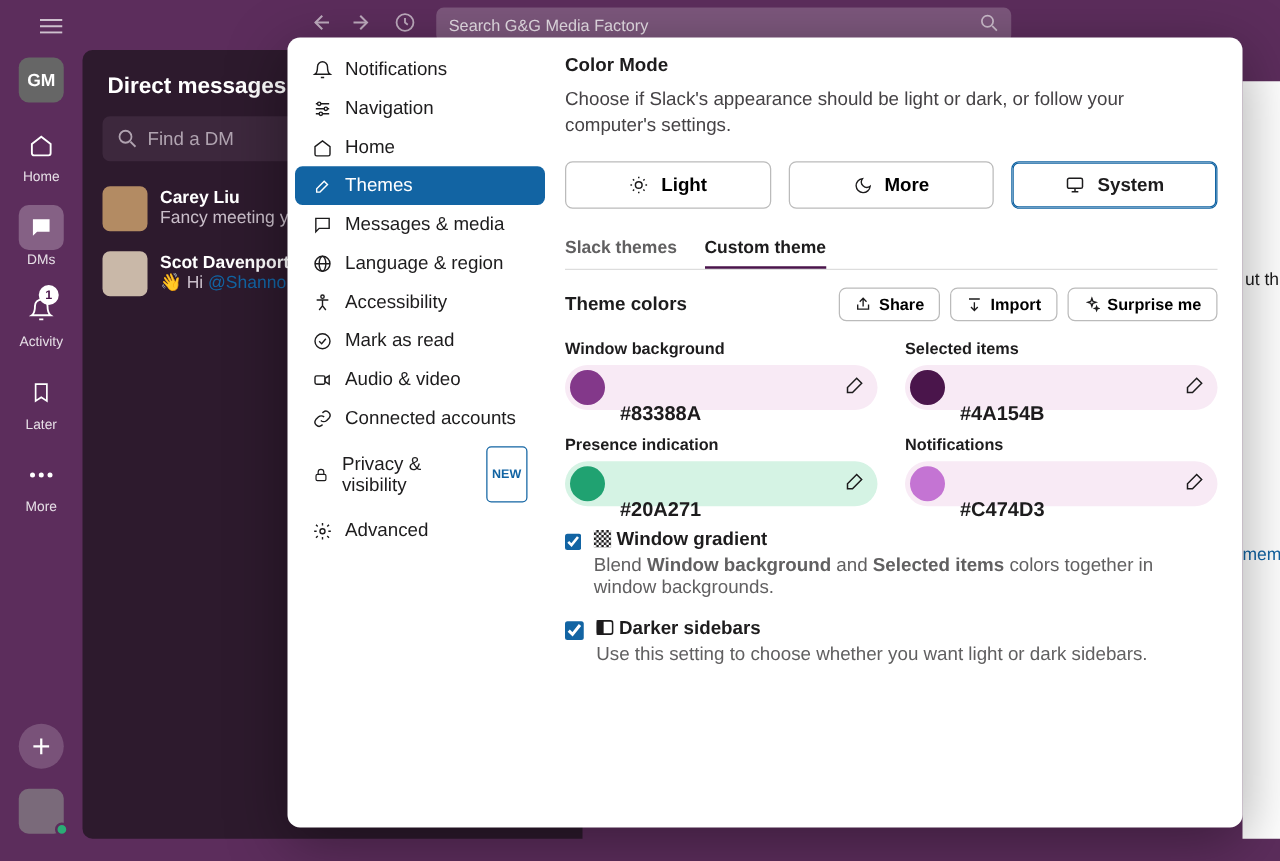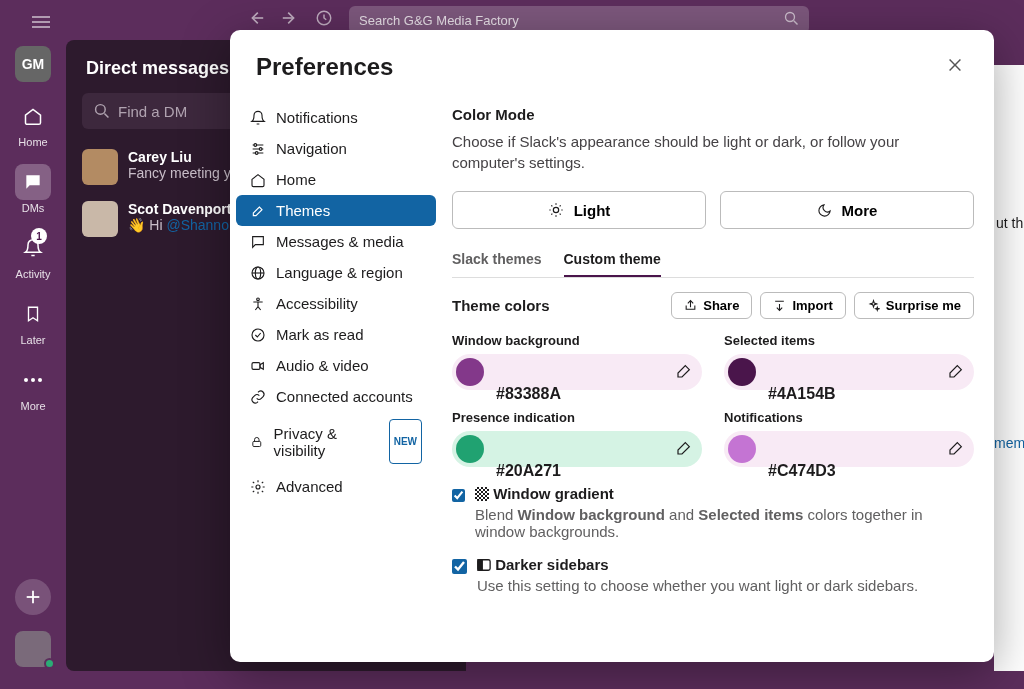--- a/index.html
+++ b/index.html
@@ -308,29 +308,20 @@
     </div>
   </div>
 </div>
 
 <div class="right-peek">
   <div class="ln">ut th</div>
   <div class="ln2">mem</div>
 </div>
 
 <div class="modal">
-  <div class="modal-head">
-    <div class="modal-title">Preferences</div>
-    <div class="modal-close">
-      <svg width="18" height="18" viewBox="0 0 20 20" stroke="#555" stroke-width="1.6">
-          <line x1="4" y1="4" x2="16" y2="16"></line>
-          <line x1="16" y1="4" x2="4" y2="16"></line>
-        </svg>
-    </div>
-  </div>
   <div class="modal-body">
     <div class="pref-nav">
       <div class="pref-nav-item">
           <svg width="16" height="16" viewBox="0 0 24 24" fill="none" stroke="currentColor" stroke-width="1.7">
             <path d="M18 8a6 6 0 1 0-12 0c0 7-3 9-3 9h18s-3-2-3-9"></path>
             <path d="M10 21h4"></path>
           </svg>
           <span>Notifications</span>
         </div>
       <div class="pref-nav-item">
@@ -424,20 +415,27 @@
               <circle cx="12" cy="12" r="4"></circle>
               <path d="M12 2v2m0 16v2M4 12H2m20 0h-2M5 5l1.5 1.5M17.5 17.5L19 19M5 19l1.5-1.5M17.5 6.5L19 5"></path>
             </svg>
             <span>Light</span>
           </button>
         <button class="mode-btn">
             <svg width="15" height="15" viewBox="0 0 24 24" fill="none" stroke="#1d1c1d" stroke-width="1.8">
               <path d="M21 12.8A9 9 0 1 1 11.2 3a7 7 0 0 0 9.8 9.8z"></path>
             </svg>
             <span>More</span>
+          </button>
+        <button class="mode-btn selected">
+            <svg width="16" height="16" viewBox="0 0 24 24" fill="none" stroke="#1d1c1d" stroke-width="1.8">
+              <rect x="3" y="4" width="18" height="12" rx="2"></rect>
+              <path d="M8 20h8m-4-4v4"></path>
+            </svg>
+            <span>System</span>
           </button>
       </div>
 
       <div class="tabs">
         <div class="tab">Slack themes</div>
         <div class="tab active">Custom theme</div>
       </div>
 
       <div class="theme-head">
         <h3>Theme colors</h3>

